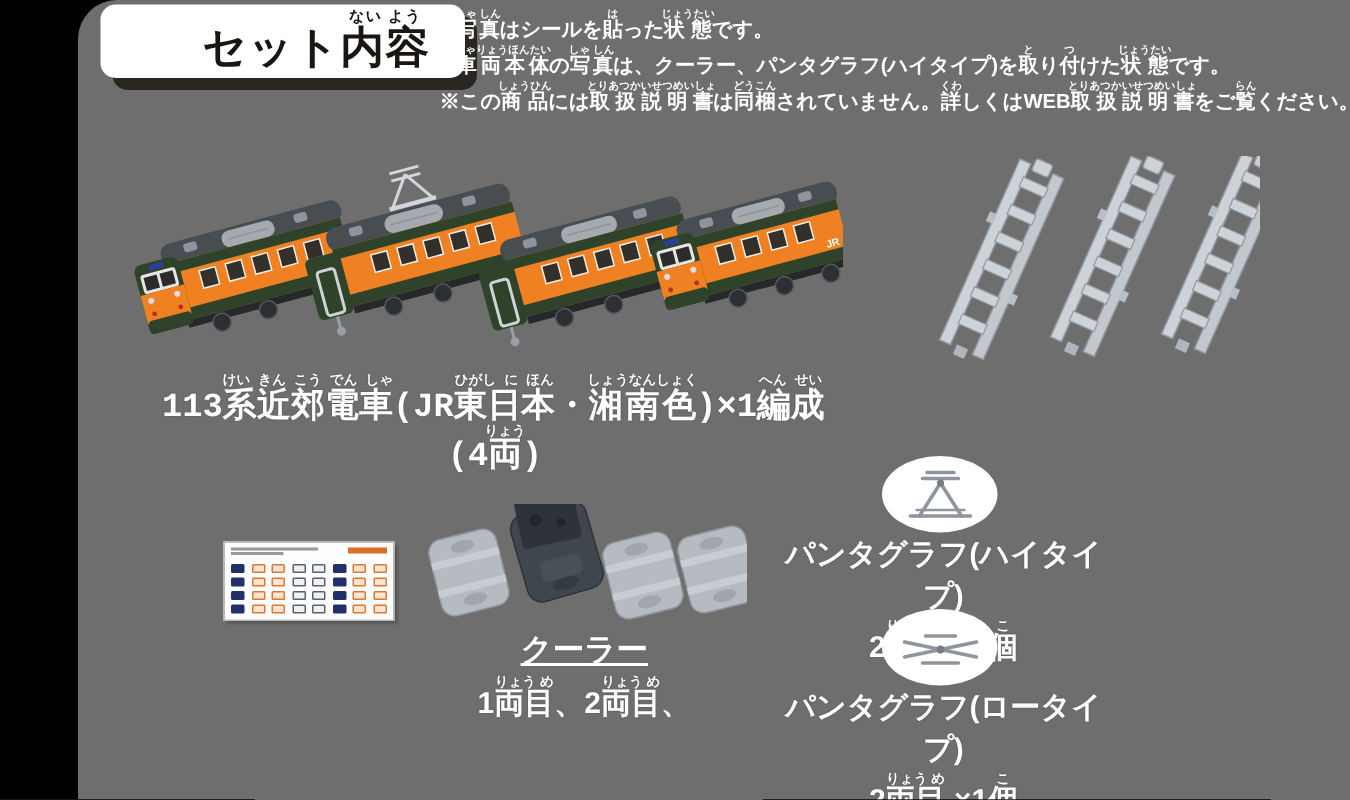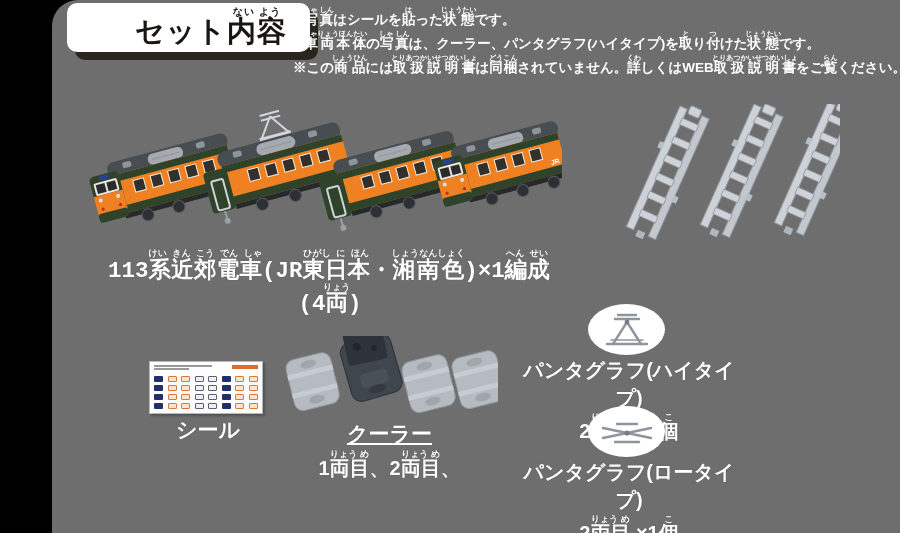--- a/index.html
+++ b/index.html
@@ -296,21 +296,20 @@
           <span class="chip orange"></span>
           <span class="chip dark"></span>
           <span class="chip dark"></span>
           <span class="chip navy"></span>
           <span class="chip orange"></span>
           <span class="chip orange"></span>
         </div>
       </div>
   </div>
   <div class="cap cap-sticker">
-    <div>シール</div>
   </div>
 
   <svg class="abs" style="left:280px;top:336px" width="218" height="84" viewBox="0 0 218 84">
     <g transform="translate(4,26) rotate(-14)">
       <rect width="46" height="52" rx="9" fill="#b5bbc1" stroke="#9298a0"></rect>
       <rect y="14" width="46" height="5" fill="#c6ccd2"></rect>
         <rect y="33" width="46" height="5" fill="#c6ccd2"></rect>
       <ellipse cx="23" cy="8" rx="8" ry="4" fill="#a0a6ac"></ellipse>
         <ellipse cx="23" cy="44" rx="8" ry="4" fill="#a0a6ac"></ellipse>
     </g>

